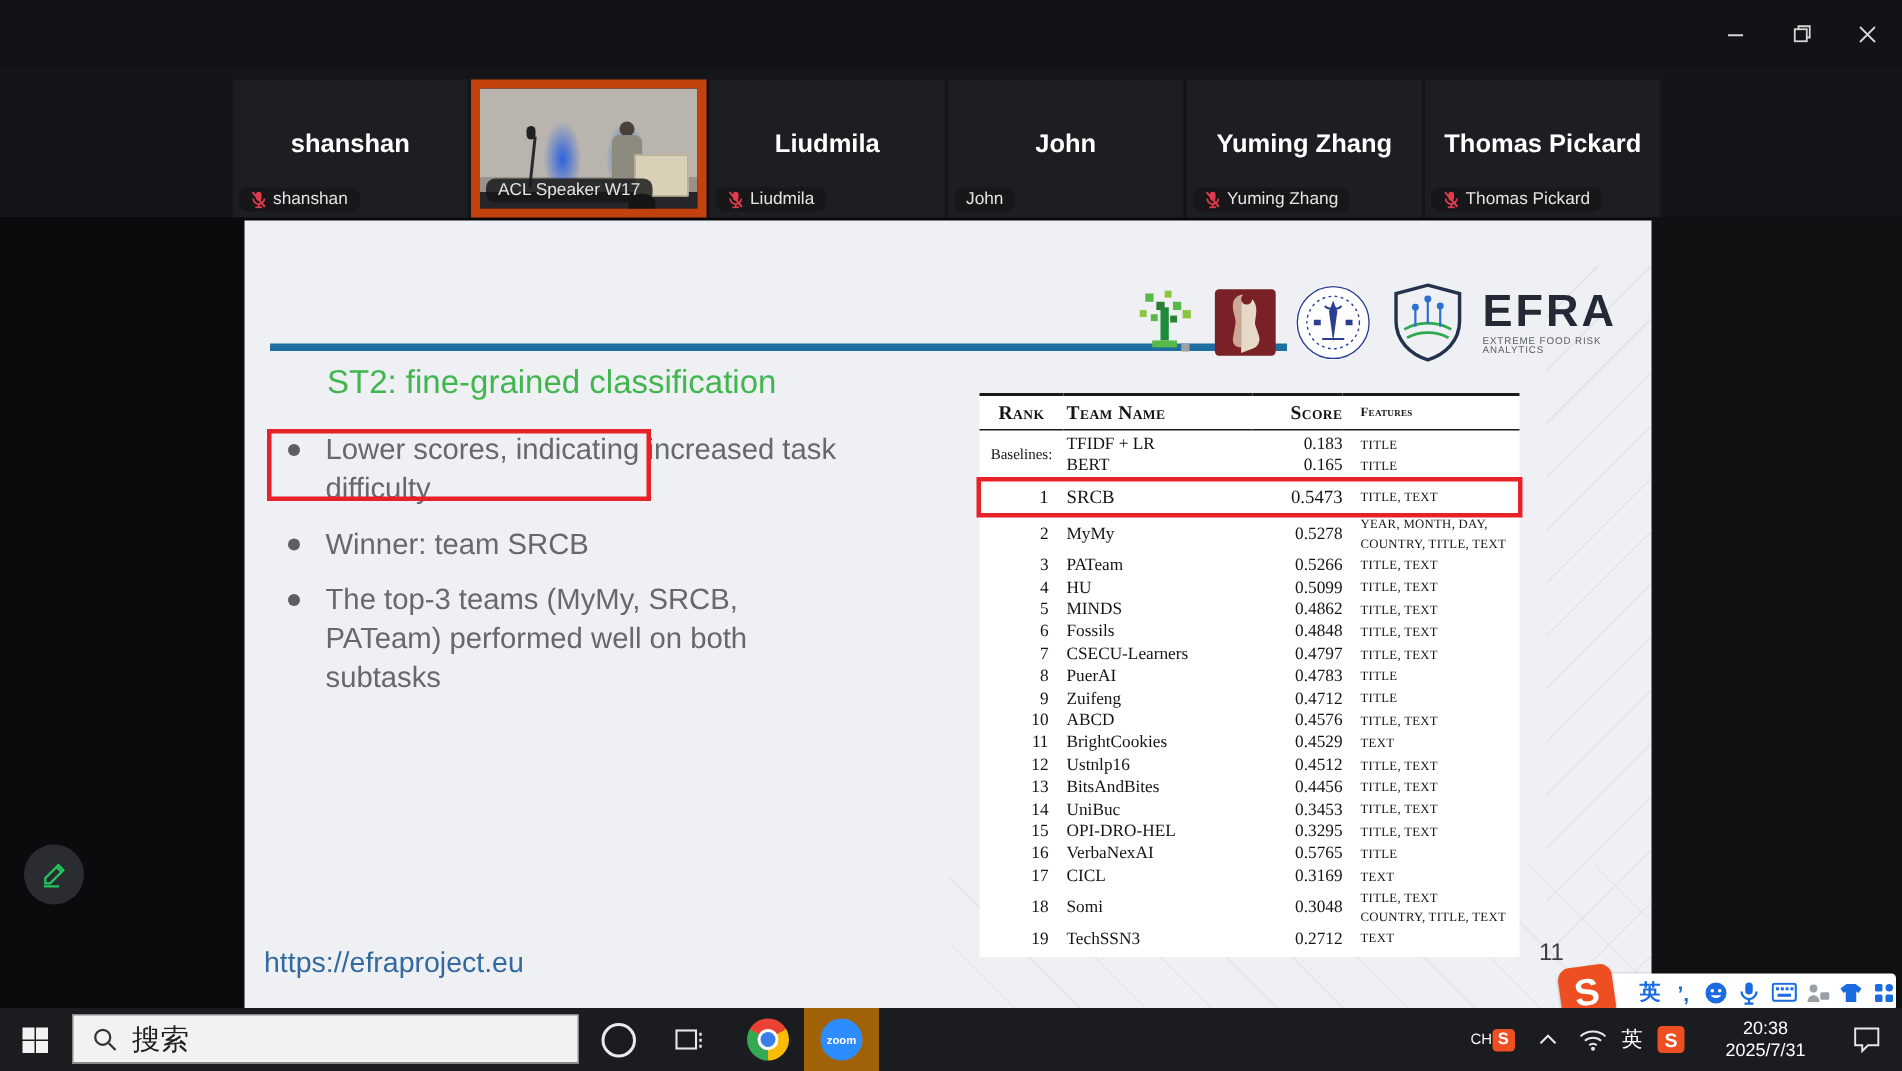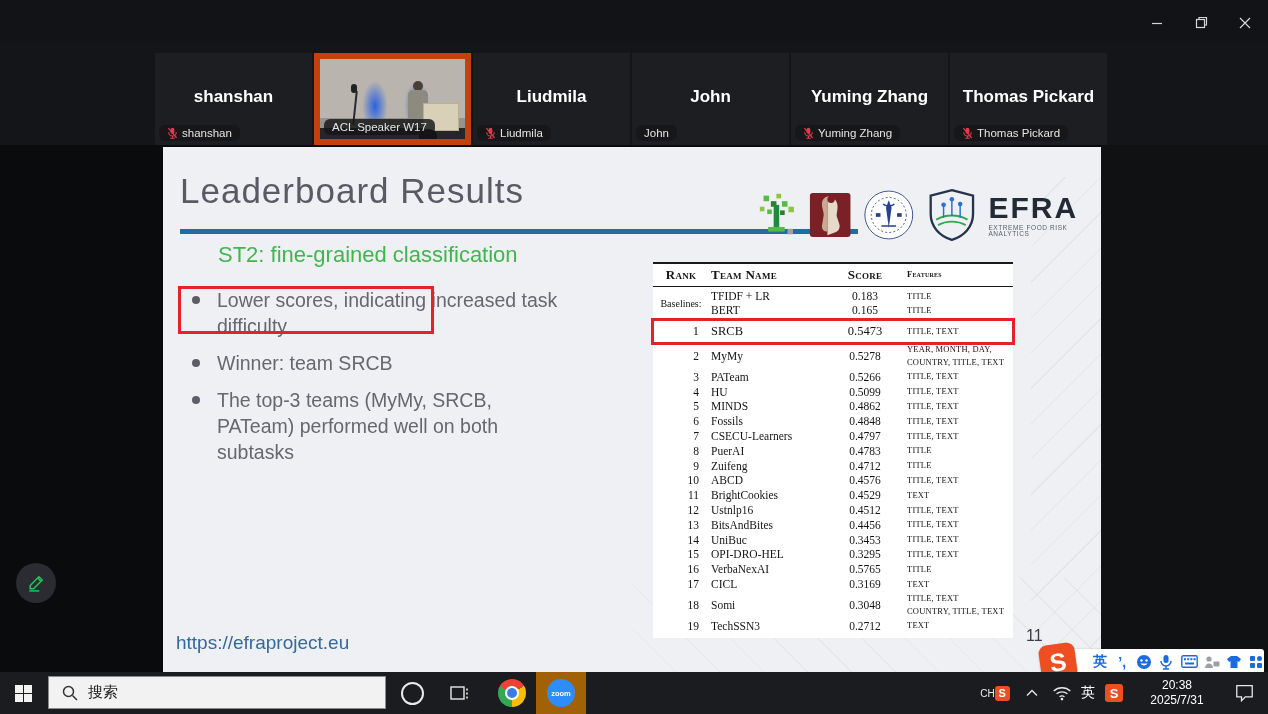--- a/index.html
+++ b/index.html
@@ -65,21 +65,21 @@
   .tablebox{position:absolute;left:490px;top:115px;width:360px;background:#fff;padding-bottom:4px;}
   table.lb{border-collapse:collapse;width:360px;font-family:"Liberation Serif",serif;color:#141414;
            border-top:2px solid #1a1a1a;}
   .lb th{font-variant:small-caps;font-size:13px;font-weight:bold;letter-spacing:.3px;
          border-bottom:1.5px solid #1a1a1a;padding:3px 0;height:16px;}
   .lb td{font-size:11.5px;line-height:14.8px;padding:0;vertical-align:middle;}
   .lb .rank{width:56px;text-align:right;padding-right:10px;box-sizing:border-box;}
   .lb th.rank{text-align:center;padding-right:0;}
   .lb .team{width:124px;text-align:left;padding-left:2px;}
   .lb th.team{padding-left:2px;}
-  .lb .score{width:60px;text-align:center;}
+  .lb .score{width:60px;text-align:right;}
   .lb .features{font-size:8.5px;letter-spacing:.2px;line-height:13.5px;padding-left:12px;
                 white-space:pre-line;text-transform:uppercase;}
   .lb tr.bl td{line-height:14px;}
   .lb td.baselines-label{font-size:10px;text-align:center;padding-right:0;}
   .lb tr.bl-last td{border-bottom:1.5px solid #1a1a1a;padding-bottom:2px;}
   .lb tr.bl-first td{padding-top:2px;}
   .lb tr.hl{outline:3px solid #e62128;outline-offset:-1px;}
   .lb tr.hl td{padding-top:4px;padding-bottom:4px;font-size:12.5px;}
   .lb tr.hl td.features{font-size:8.5px;}
 
@@ -98,21 +98,21 @@
          color:#1a6ae0;font-weight:bold;font-size:14px;}
 
   
   .taskbar{position:absolute;left:0;top:672px;width:1268px;height:42px;background:#1b1c20;}
   .tb-item{position:absolute;top:0;height:42px;display:flex;align-items:center;justify-content:center;cursor:pointer;}
   .start{left:0;width:46px;}
   .winlogo{width:17px;height:17px;display:grid;grid-template-columns:8px 8px;grid-template-rows:8px 8px;gap:1px;}
   .winlogo span{background:#f2f2f2;}
   .searchbox{position:absolute;left:48px;top:4px;width:338px;height:33px;background:#f2f2f2;
              border:1px solid #8a8a8a;display:flex;align-items:center;box-sizing:border-box;cursor:text;}
-  .searchbox .ph{color:#1f1f1f;font-size:15px;margin-left:10px;}
+  .searchbox .ph{color:#1f1f1f;font-size:19px;margin-left:10px;}
   .cortana{left:392px;width:40px;}
   .cortana .ring{width:19px;height:19px;border:2px solid #eaeaea;border-radius:50%;}
   .taskview{left:440px;width:40px;}
   .chrome-it{left:490px;width:44px;}
   .chrome{position:relative;width:28px;height:28px;border-radius:50%;
           background:conic-gradient(from -60deg,#ea4335 0 120deg,#fbbc05 120deg 240deg,#34a853 240deg 360deg);}
   .chrome::before{content:'';position:absolute;inset:7px;background:#fff;border-radius:50%;}
   .chrome::after{content:'';position:absolute;inset:9px;background:#3b7de8;border-radius:50%;}
   .zoom-it{left:536px;width:50px;background:#a16207;}
   .zoom-circ{width:28px;height:28px;border-radius:50%;background:#2d8cff;display:flex;align-items:center;
@@ -229,21 +229,20 @@
       </div>
   </div>
 
   <div class="stage-left"></div>
   <div class="stage-right"></div>
 
   <div class="slide">
     <div class="deco right"></div>
     <div class="deco bottom"></div>
 
-    <div class="slide-title">Leaderboard Results</div>
     <div class="title-rule"></div>
 
     <div class="logos">
       <svg width="42" height="46" viewBox="0 0 42 46">
         <g fill="#57b948">
           <rect x="6" y="2" width="6" height="6"></rect>
             <rect x="20" y="0" width="5" height="5" fill="#8cc63f"></rect>
           <rect x="14" y="8" width="6" height="6" fill="#2e7d32"></rect>
             <rect x="26" y="8" width="6" height="6"></rect>
           <rect x="2" y="14" width="5" height="5" fill="#8cc63f"></rect>

